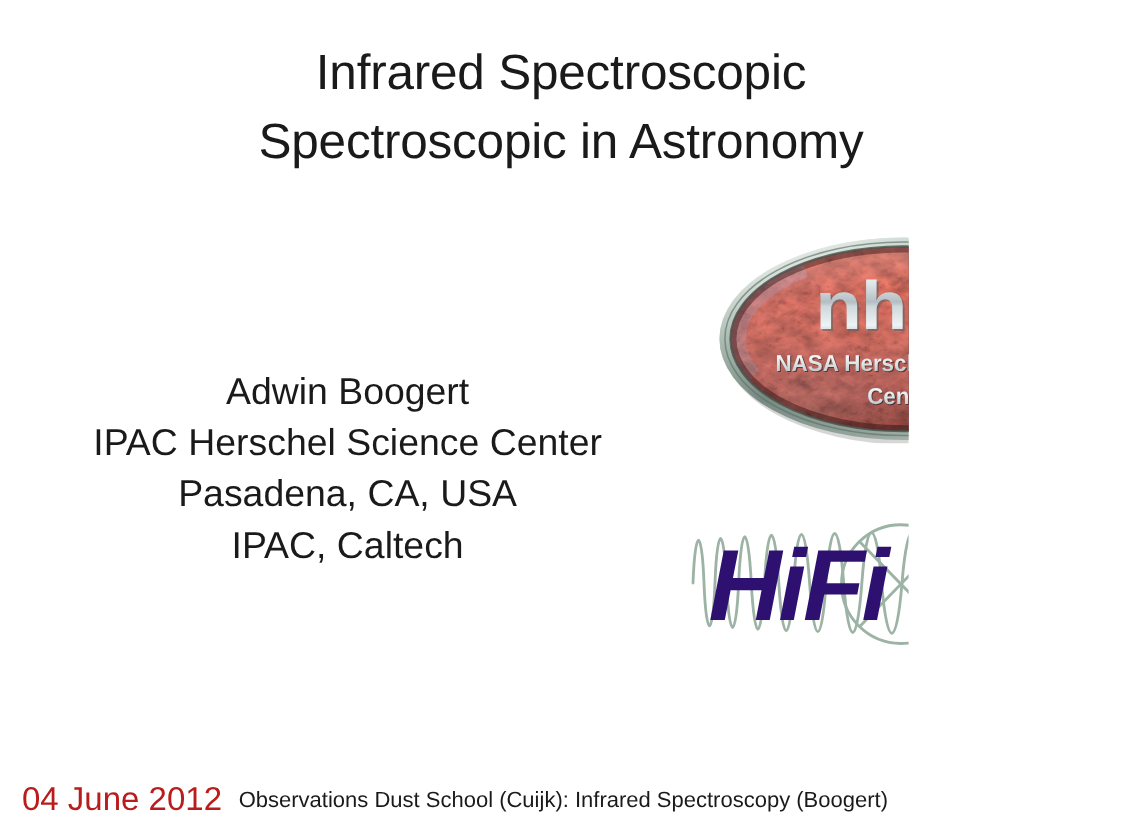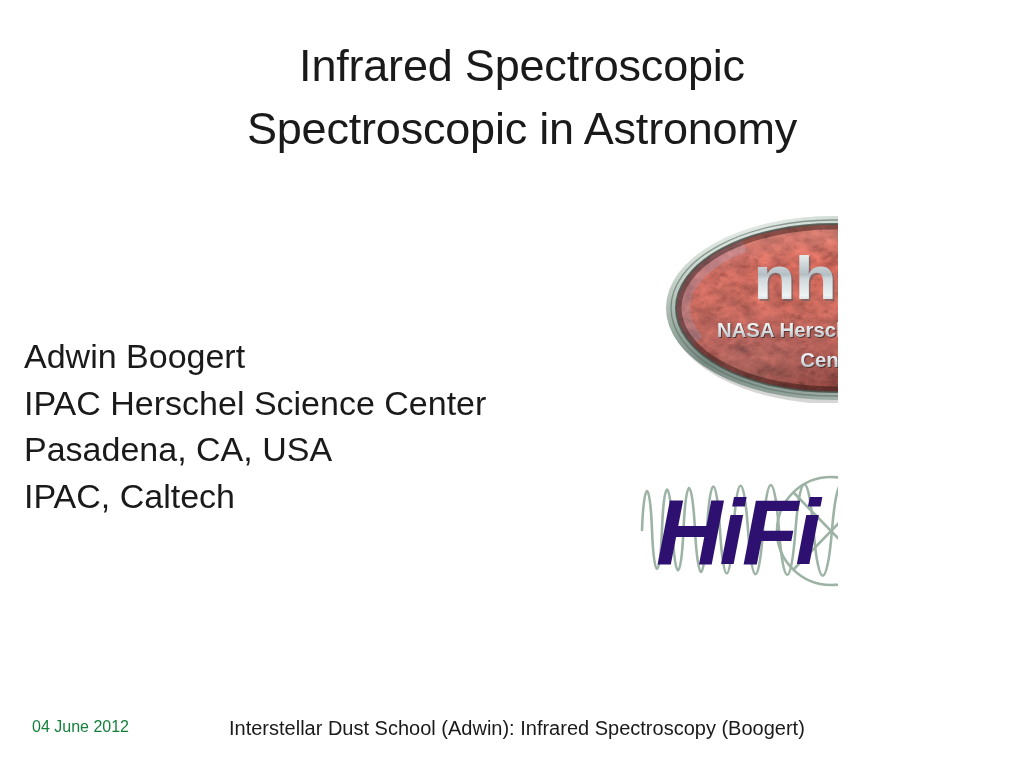--- a/index.html
+++ b/index.html
@@ -11,21 +11,20 @@
   body {
     font-family: "Liberation Sans", sans-serif;
     -webkit-font-smoothing: antialiased;
   }
   #slide {
     position: relative;
     width: 826px;
     height: 764px;
     background: #ffffff;
     overflow: hidden;
-    margin-left: 12px;
   }
 
   
   #title-block {
     position: absolute;
     left: 60px;
     top: 34px;
     width: 900px;
     text-align: center;
   }
@@ -38,20 +37,21 @@
     letter-spacing: -0.2px;
     white-space: nowrap;
   }
 
   
   #author-block {
     position: absolute;
     left: 12px;
     top: 333px;
     width: 608px;
+    text-align: center;
   }
   .author-line {
     font-family: "Liberation Sans", sans-serif;
     font-size: 34px;
     line-height: 46.5px;
     color: #1a1a1a;
     font-weight: normal;
     white-space: nowrap;
   }
 
@@ -81,23 +81,23 @@
     display: block;
     width: 358px;
     height: 158px;
   }
 
   
   #footer-date {
     position: absolute;
     left: 20px;
     top: 713px;
-    font-size: 16px;
+    font-size: 30px;
     line-height: 28px;
-    color: #15803d;
+    color: #b91c1c;
     white-space: nowrap;
   }
   #footer-center {
     position: absolute;
     left: 217px;
     top: 715px;
     font-size: 20px;
     line-height: 26px;
     color: #1a1a1a;
     white-space: nowrap;
@@ -277,16 +277,16 @@
         <path d="M 234,41 L 160,117"></path>
       </g>
 
       <text x="22" y="112" font-family="'Liberation Sans', sans-serif" font-size="92" font-weight="bold" font-style="italic" fill="#2d1070" letter-spacing="-3">HiFi</text>
 
       <text x="212" y="143" font-family="'Liberation Sans', sans-serif" font-size="84" font-weight="bold" font-style="italic" fill="#e8301c" letter-spacing="-1">ICC</text>
     </svg>
   </div>
 
   <div id="footer-date">04 June 2012</div>
-  <div id="footer-center">Interstellar Dust School (Adwin): Infrared Spectroscopy (Boogert)</div>
+  <div id="footer-center">Observations Dust School (Cuijk): Infrared Spectroscopy (Boogert)</div>
   <div id="footer-page">1</div>
 
 </div>
 
 </body></html>

